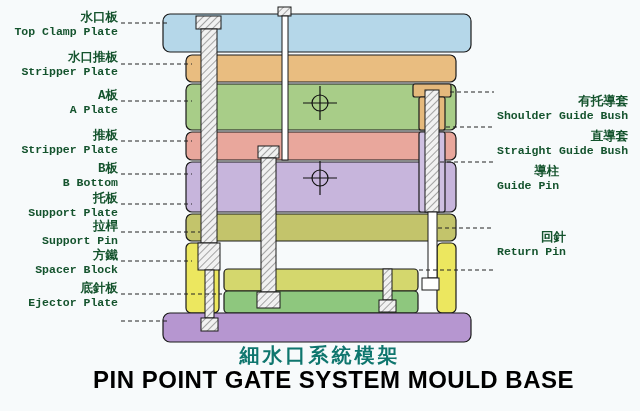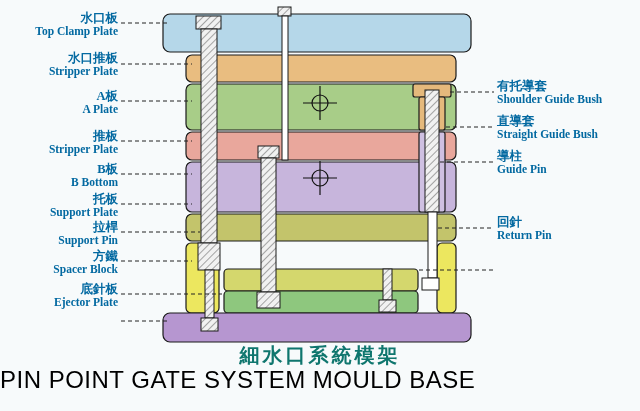--- a/index.html
+++ b/index.html
@@ -5,29 +5,29 @@
   * { margin:0; padding:0; box-sizing:border-box; }
   html,body { background:#ffffff; }
   body { font-family:"Liberation Serif", serif; }
   .page { position:relative; width:640px; height:411px; background:#f7fafb; overflow:hidden; }
   svg.diagram { position:absolute; top:0; left:0; }
   .plate  { stroke:#1a1a1a; stroke-width:1.2; }
   .hatchp { stroke:#1a1a1a; stroke-width:1; }
   .whitep { fill:#ffffff; stroke:#1a1a1a; stroke-width:1; }
   .crosshair { stroke:#111; stroke-width:1.2; fill:none; }
   .leaders line { stroke:#222; stroke-width:1; stroke-dasharray:4 3; }
-  .lbl { position:absolute; font-weight:bold; color:#0369a1; }
+  .lbl { position:absolute; font-weight:bold; color:#14532d;font-family:Liberation Mono, monospace; }
   .lbl .cn { font-size:12.5px; line-height:13px; }
   .lbl .en { font-size:11.5px; line-height:13px; }
   .lbl.left  { right:522px; text-align:right; white-space:nowrap; }
-  .lbl.right { left:497px;  text-align:left;  white-space:nowrap; }
+  .lbl.right { left:497px;  text-align:right;  white-space:nowrap;margin-top:16px; }
   .title-cn { position:absolute; top:342px; left:0; width:640px; text-align:center;
               font-size:20px; font-weight:bold; letter-spacing:3px; color:#0f766e; }
-  .title-en { position:absolute; top:366px; left:0; width:574px; text-align:left;
-              font-size:24px; font-weight:normal; letter-spacing:0.5px; color:#000;
+  .title-en { position:absolute; top:366px; left:0; width:574px; text-align:right;
+              font-size:24px; font-weight:bold; letter-spacing:0.5px; color:#000;
               font-family:"Liberation Sans", sans-serif; }
 </style>
 </head>
 <body>
 
 <div class="page">
 
   <svg class="diagram" width="640" height="411" viewBox="0 0 640 411">
     <defs>
       <pattern id="hatch" width="5" height="5" patternUnits="userSpaceOnUse" patternTransform="rotate(45)">

